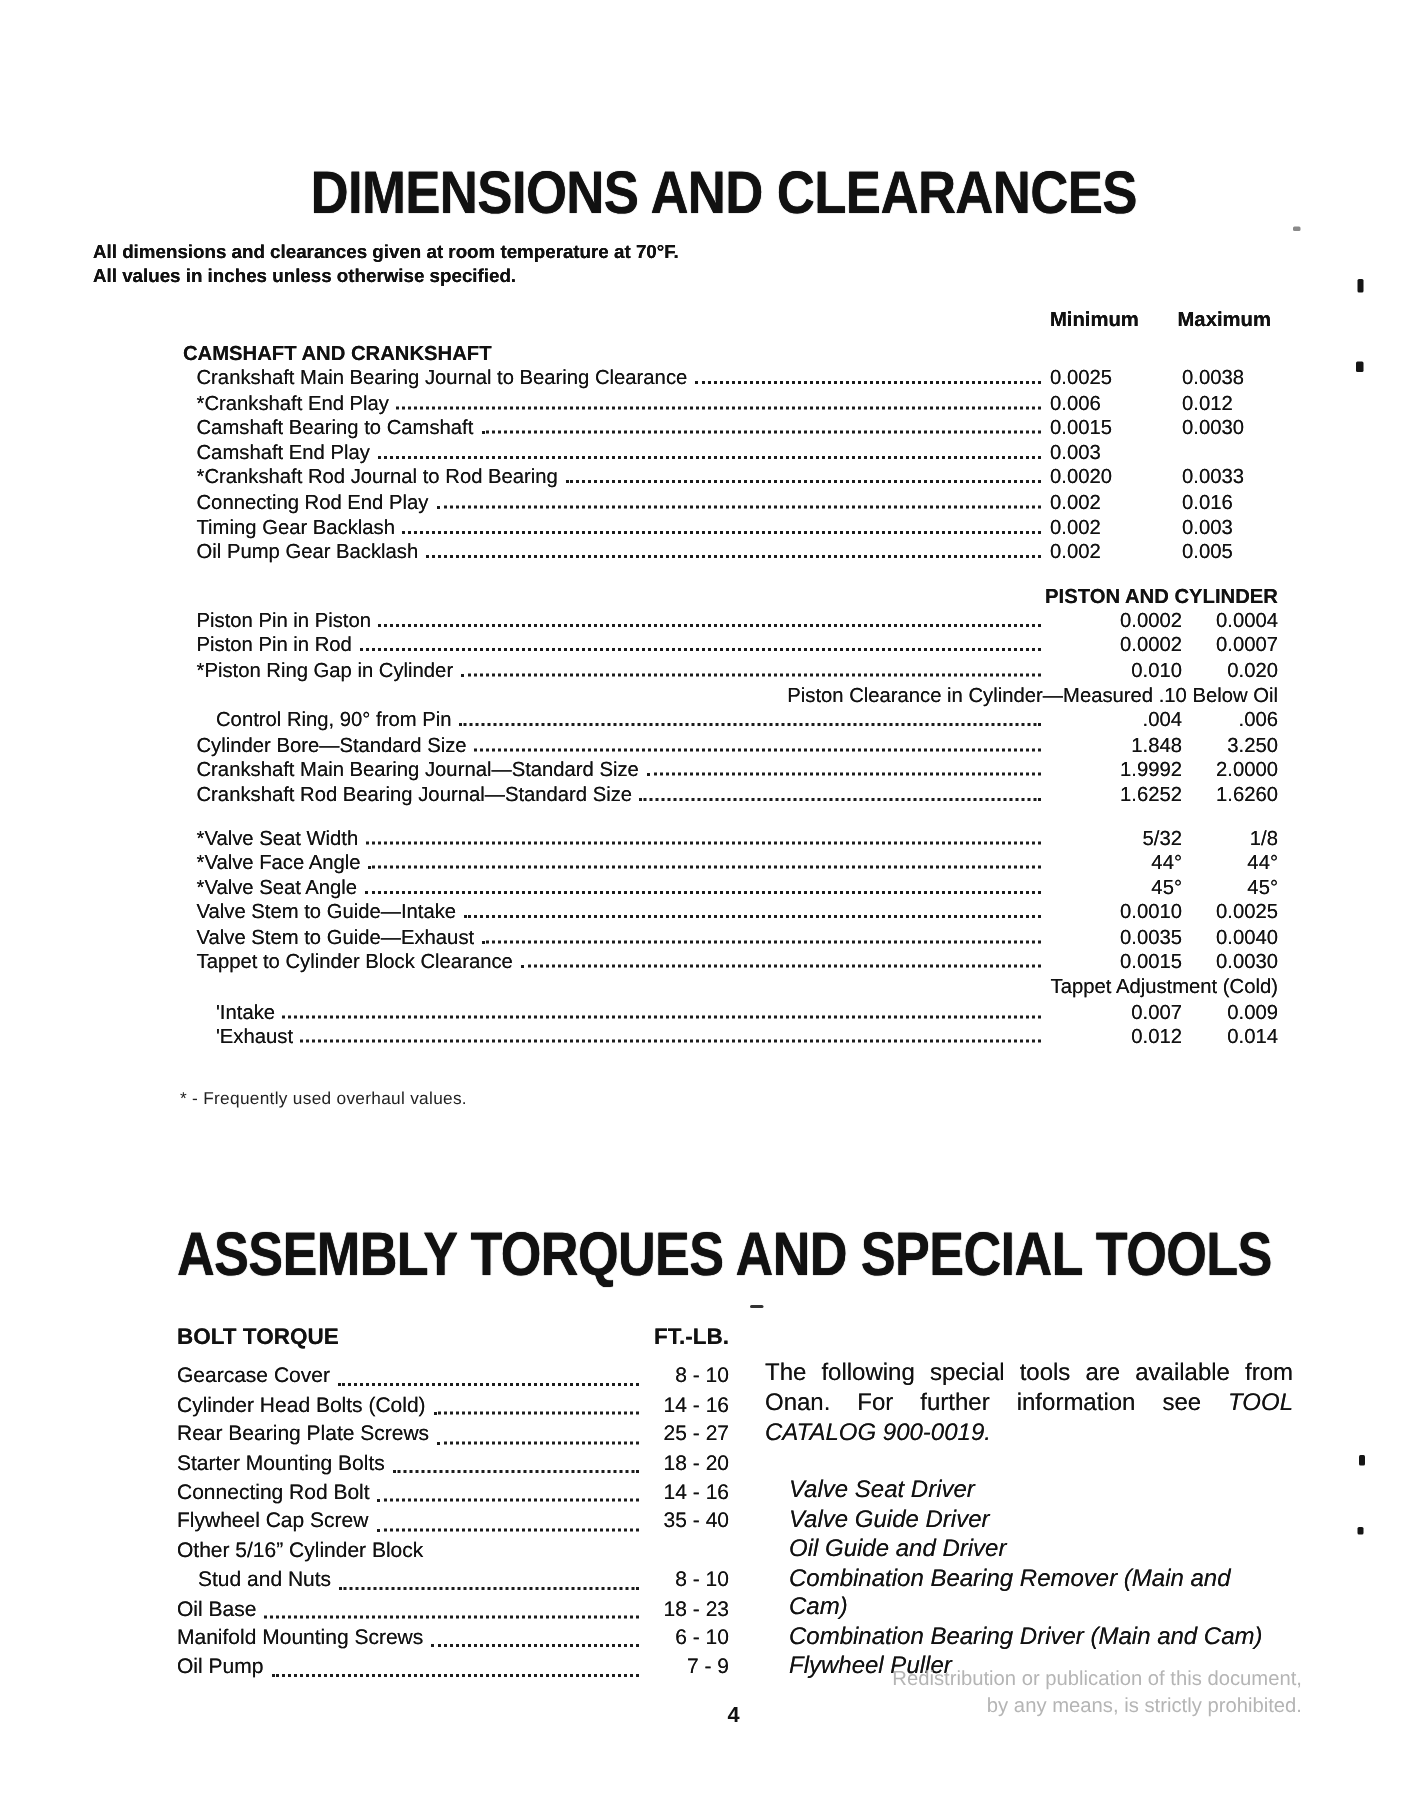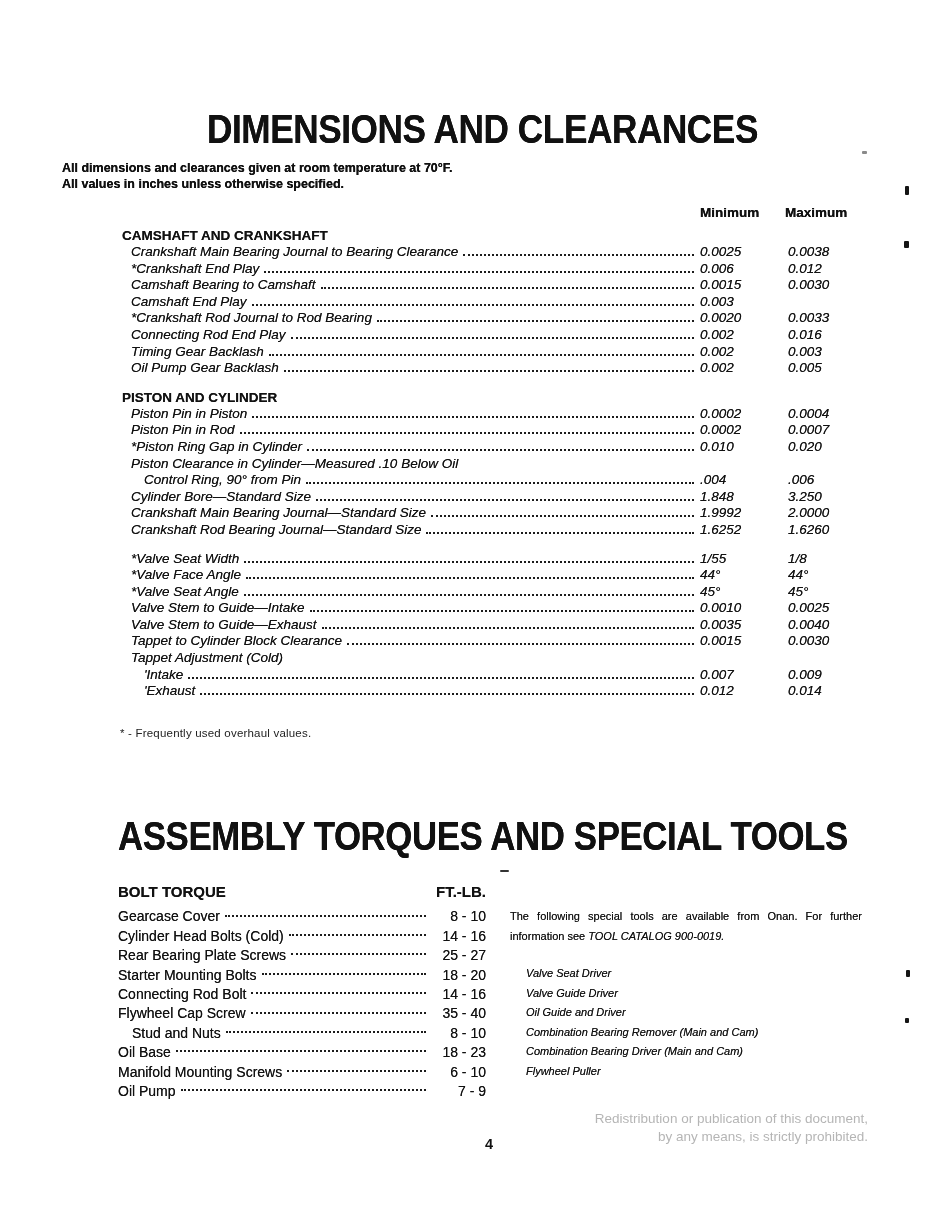--- a/index.html
+++ b/index.html
@@ -37,52 +37,52 @@
   .colhead{position:absolute;top:205px;font-size:13.5px;font-weight:bold;text-shadow:0 0 0.3px #000;}
   .colhead.min{left:700px;}
   .colhead.max{left:785px;}
   
   .dims{
     position:absolute;top:227px;left:122px;width:730px;
     font-size:13.5px;line-height:16.6px;
     text-shadow:0 0 0.35px rgba(0,0,0,.75);
   }
   .dim-section{margin-bottom:0;}
-  .dim-section + .dim-section{margin-top:12px;}
+  .dim-section + .dim-section{margin-top:12px;text-align:right;}
   .sec-heading{margin:0;font-size:13.5px;font-weight:bold;line-height:17px;}
-  .dim-row{display:flex;align-items:baseline;font-style:italic;}
+  .dim-row{display:flex;align-items:baseline;}
   .row-label{white-space:nowrap;padding-left:9px;}
   .dim-row.indent1 .row-label{padding-left:22px;}
   .leader{flex:1;border-bottom:2px dotted #1c1c1c;margin:0 6px 3px 5px;min-width:10px;}
   .col-min{width:88px;flex:0 0 88px;}
   .col-max{width:64px;flex:0 0 64px;}
   .dim-row.nolead .row-label{flex:1;}
   
   .footnote{
     position:absolute;top:727px;left:120px;
     font-size:11.5px;color:#222;letter-spacing:0.2px;
   }
   
   .bolt{
     position:absolute;top:882px;left:118px;width:368px;
     font-size:14px;line-height:19.4px;
     text-shadow:0 0 0.35px rgba(0,0,0,.75);
   }
   .bolt-header{display:flex;justify-content:space-between;align-items:baseline;margin-bottom:6px;}
   .bolt-heading,.bolt-unit{font-size:15px;font-weight:bold;}
-  .bolt-row{display:flex;align-items:center;}
+  .bolt-row{display:flex;align-items:flex-end;}
   .bolt-row .row-label{white-space:nowrap;padding-left:0;}
   .bolt-row.indent1 .row-label{padding-left:14px;}
   .bolt-row .leader{margin:0 4px 3px 5px;}
   .bolt-val{width:56px;flex:0 0 56px;text-align:right;}
   .bolt-row.nolead .row-label{flex:1;}
   
   .tools{
     position:absolute;top:906px;left:510px;width:352px;
-    font-size:11px;line-height:20px;
+    font-size:16px;line-height:20px;
     text-shadow:0 0 0.3px rgba(0,0,0,.7);
   }
   .tools p{margin:0;text-align:justify;}
   .tools .cat{font-style:italic;}
   .tools-list{list-style:none;margin:18px 0 0 0;padding:0 0 0 16px;font-style:italic;line-height:19.5px;}
   
   .watermark{
     position:absolute;top:1110px;right:70px;
     text-align:right;font-size:13.5px;line-height:18px;
     color:#b5b5b5;text-shadow:none;
@@ -235,21 +235,21 @@
     <span class="col-max">1.6260</span>
   </div>
 </div>
   </section>
 
   <section class="dim-section">
     <div class="sec-rows">
   <div class="dim-row">
     <span class="row-label">*Valve Seat Width</span>
     <span class="leader"></span>
-    <span class="col-min">1/55</span>
+    <span class="col-min">5/32</span>
     <span class="col-max">1/8</span>
   </div>
 
   <div class="dim-row">
     <span class="row-label">*Valve Face Angle</span>
     <span class="leader"></span>
     <span class="col-min">44°</span>
     <span class="col-max">44°</span>
   </div>
 
@@ -342,20 +342,24 @@
     <span class="leader"></span>
     <span class="bolt-val">14 - 16</span>
   </div>
 
   <div class="bolt-row">
     <span class="row-label">Flywheel Cap Screw</span>
     <span class="leader"></span>
     <span class="bolt-val">35 - 40</span>
   </div>
 
+  <div class="bolt-row nolead">
+    <span class="row-label">Other 5/16” Cylinder Block</span>
+
+  </div>
 
   <div class="bolt-row indent1">
     <span class="row-label">Stud and Nuts</span>
     <span class="leader"></span>
     <span class="bolt-val">8 - 10</span>
   </div>
 
   <div class="bolt-row">
     <span class="row-label">Oil Base</span>
     <span class="leader"></span>

